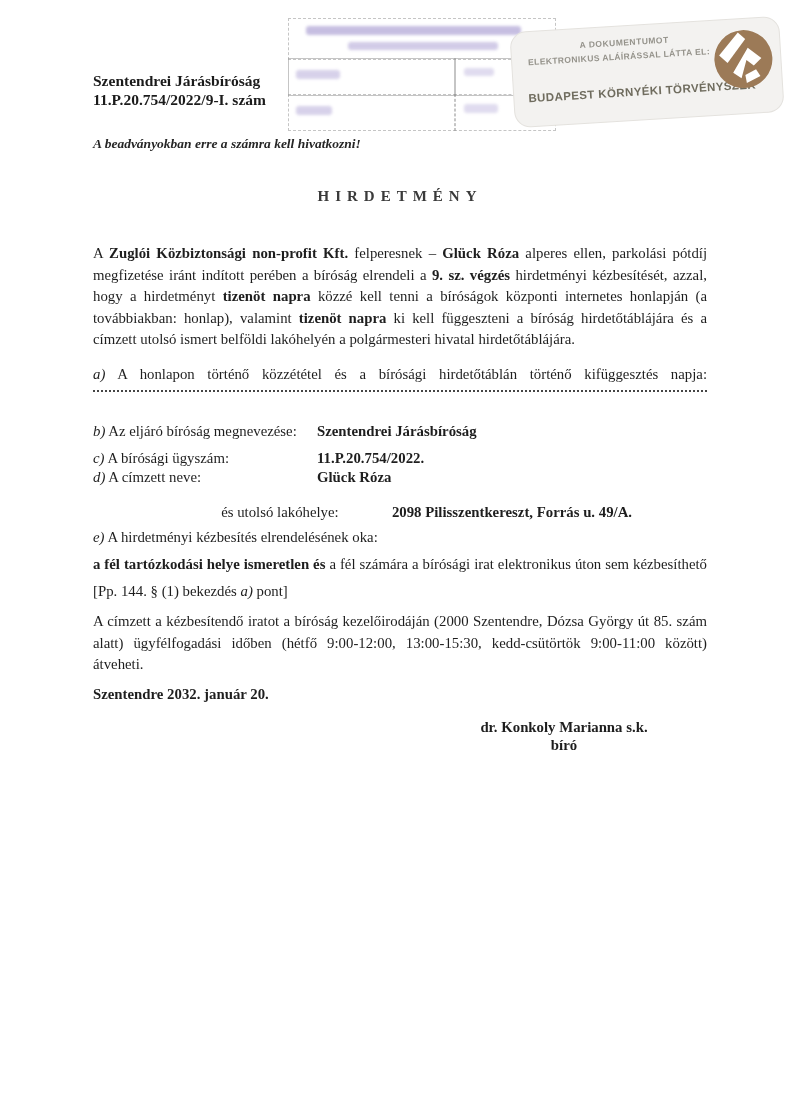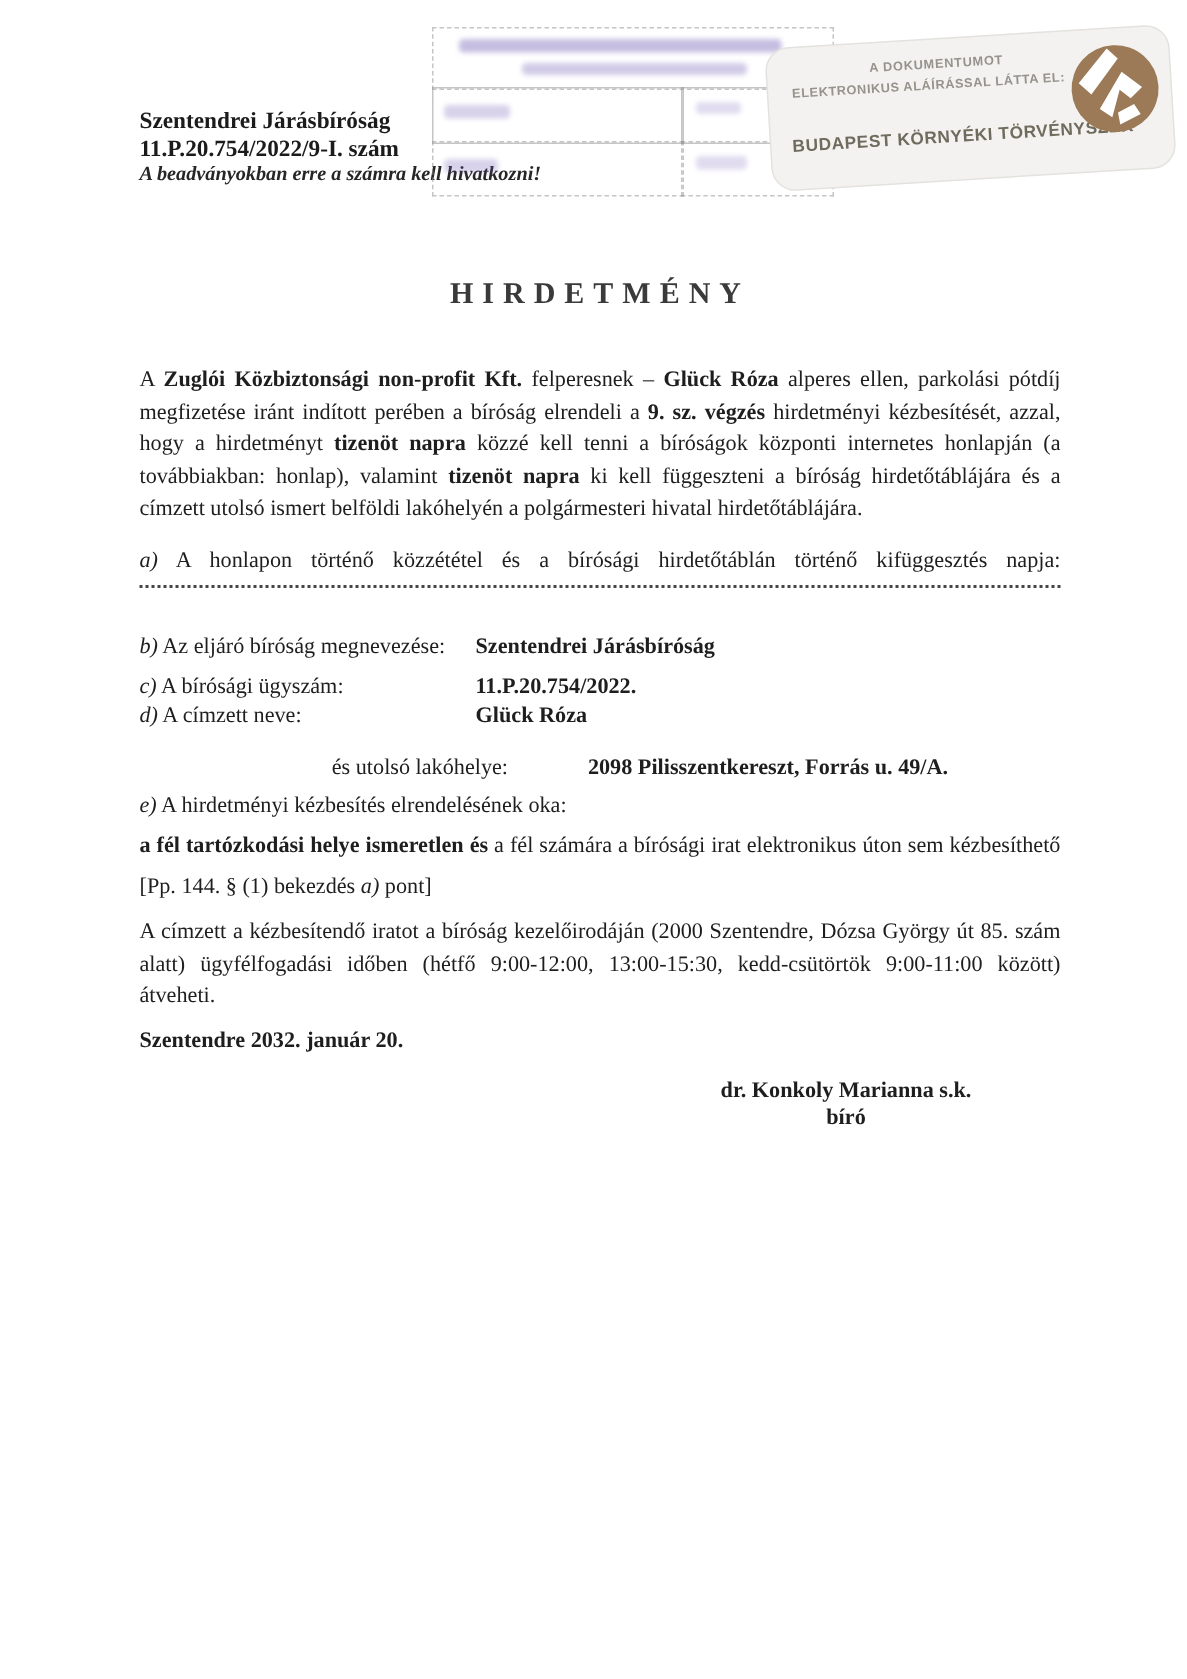--- a/index.html
+++ b/index.html
@@ -6,21 +6,21 @@
   body{
     width:791px;height:1119px;position:relative;overflow:hidden;
     background:#ffffff;
     font-family:"Liberation Serif","DejaVu Serif",serif;
     color:#1e1e1e;
   }
   .page{position:absolute;inset:0;}
 
   
   .hdr{position:absolute;left:93px;top:72px;font-weight:bold;font-size:15.5px;line-height:18.5px;color:#1b1b1b;}
-  .ref-note{position:absolute;left:93px;top:108px;font-weight:bold;font-style:italic;font-size:13.5px;color:#262626;}
+  .ref-note{position:absolute;left:93px;top:136px;font-weight:bold;font-style:italic;font-size:13.5px;color:#262626;}
 
   
   .stamp{position:absolute;left:288px;top:18px;width:268px;height:112px;}
   .stamp .cell{position:absolute;border:1px solid rgba(150,150,150,.55);}
   .stamp .r1{left:0;top:0;width:266px;height:40px;border-style:dashed;}
   .stamp .r2l{left:0;top:40px;width:166px;height:36px;}
   .stamp .r2r{left:166px;top:40px;width:100px;height:36px;}
   .stamp .r3l{left:0;top:76px;width:166px;height:35px;border-style:dashed;}
   .stamp .r3r{left:166px;top:76px;width:100px;height:35px;border-style:dashed;}
   .smear{position:absolute;background:rgba(105,85,175,.38);filter:blur(1.6px);border-radius:3px;}
@@ -32,21 +32,21 @@
   .badge .l1{position:absolute;top:11px;left:28px;width:170px;text-align:center;
     font-family:"Liberation Sans",sans-serif;font-size:8.5px;letter-spacing:.5px;color:#95938b;font-weight:bold;}
   .badge .l2{position:absolute;top:25px;left:2px;width:210px;text-align:center;
     font-family:"Liberation Sans",sans-serif;font-size:8.5px;letter-spacing:.4px;color:#95938b;font-weight:bold;}
   .badge .court{position:absolute;top:60px;left:14px;width:250px;white-space:nowrap;
     font-family:"Liberation Sans",sans-serif;font-size:11.5px;font-weight:bold;letter-spacing:.4px;color:#6f6c5e;}
   .badge .logo{position:absolute;top:8px;right:5px;width:64px;height:64px;}
 
   
   .content{position:absolute;left:93px;top:188px;width:614px;font-size:14.8px;line-height:21.5px;}
-  .title{text-align:center;font-weight:bold;font-size:20px;letter-spacing:6px;color:#3a3a3a;margin:0;line-height:17px;}
+  .title{text-align:center;font-weight:bold;font-size:15px;letter-spacing:6px;color:#3a3a3a;margin:0;line-height:17px;}
   .p{margin:0;text-align:justify;}
   .p1{margin-top:38px;}
   .item-a{margin-top:13px;text-align:justify;text-align-last:justify;}
   .dotline{margin-top:2px;height:3px;border-bottom:2.5px dotted #454545;}
   .info{margin-top:14px;line-height:19px;}
   .info.first{margin-top:30px;}
   .info.gap{margin-top:8px;}
   .info .lbl{display:inline-block;width:224px;vertical-align:top;}
   .info .val{font-weight:bold;}
   .item-e{margin-top:6px;line-height:19px;}

